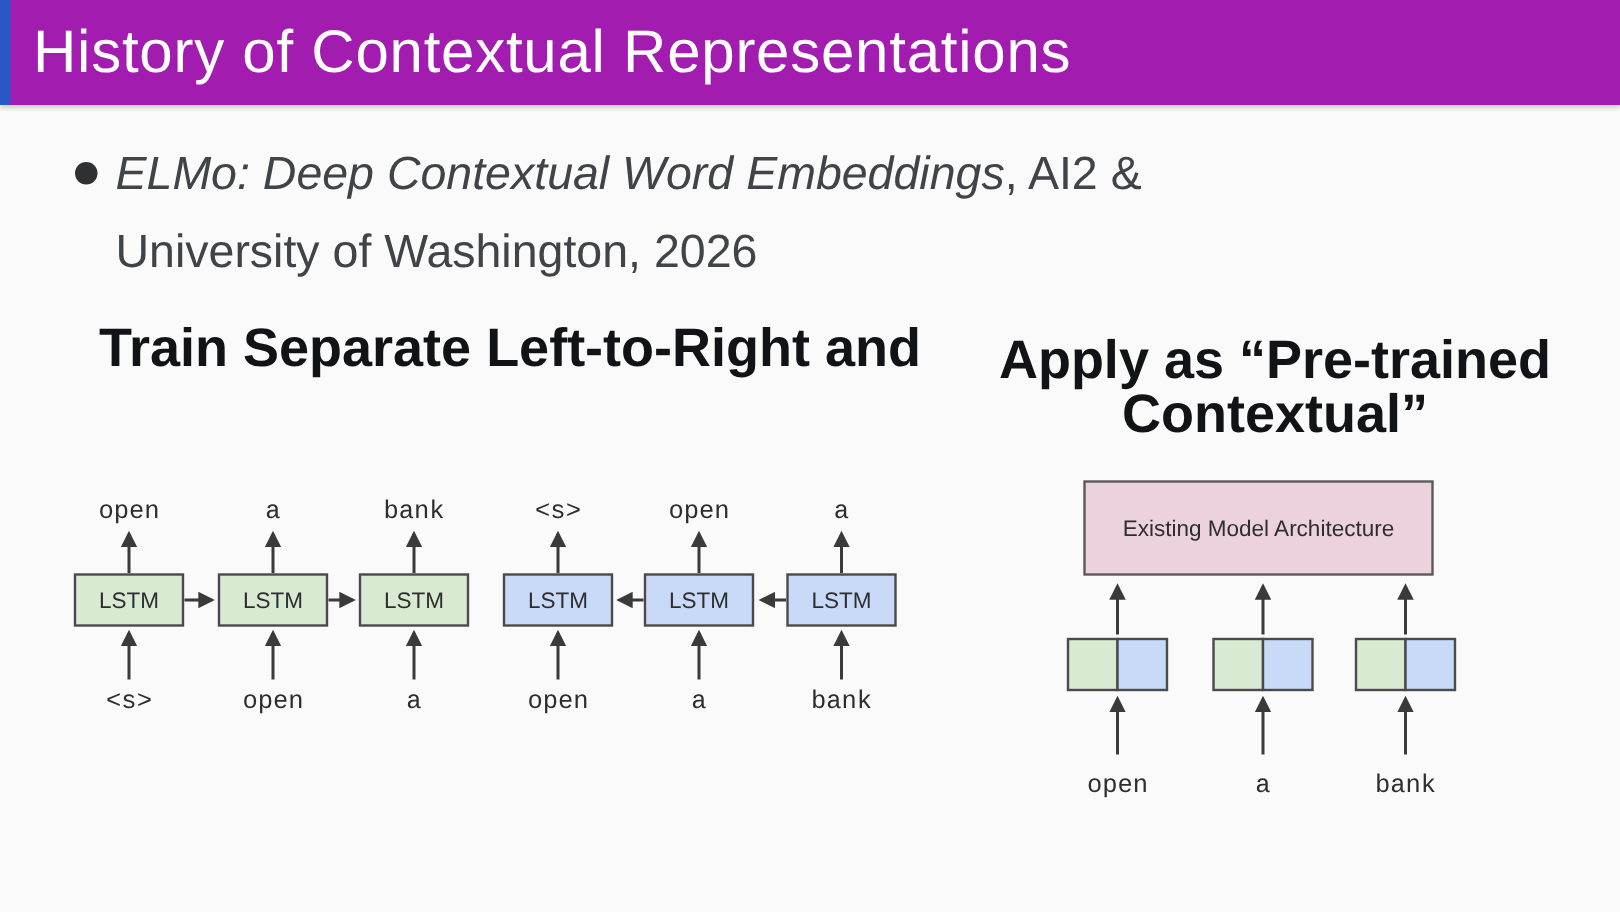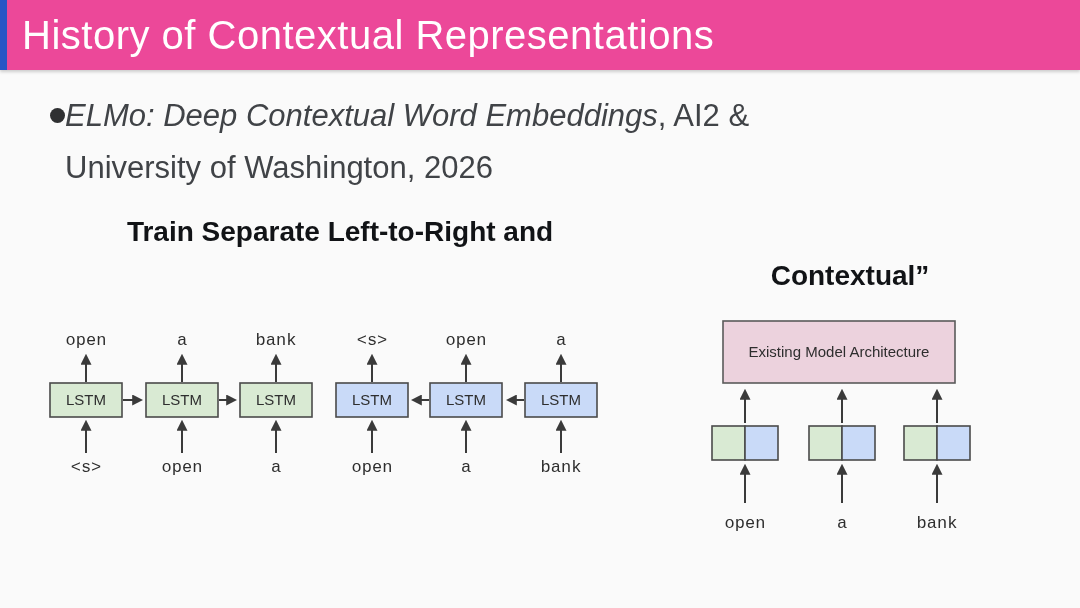--- a/index.html
+++ b/index.html
@@ -9,59 +9,59 @@
 
   
   .titlebar { position:absolute; top:0; left:0; width:1080px; height:70px;
     display:flex; align-items:center; box-shadow:0 2px 3px rgba(0,0,0,.18); }
   .titlebar h1 { color:#ffffff; font-size:40px; font-weight:400; letter-spacing:.5px; padding-left:22px; }
   .accent { position:absolute; left:0; top:0; width:7px; height:70px; }
 
   
   .bullet-row { position:absolute; top:90px; left:50px; display:flex; }
   .dot { width:15px; height:15px; border-radius:50%; background:#2f3032; margin-top:18px; flex:0 0 15px; }
-  .bullet-text { margin-left:0; font-size:31px; line-height:52px; color:#404347; font-weight:400; }
+  .bullet-text { margin-left:12px; font-size:31px; line-height:52px; color:#404347; font-weight:400; }
   .bullet-text em { font-style:italic; }
 
   
-  .col-heading { position:absolute; text-align:center; font-weight:700; color:#111316; font-size:28px; line-height:36px; }
+  .col-heading { position:absolute; text-align:center; font-weight:700; color:#111316; font-size:36px; line-height:36px; }
   .heading-left { left:40px; top:214px; width:600px; }
   .heading-right { left:660px; top:222px; width:380px; }
 
   
   .diagram-left { position:absolute; left:20px; top:315px; }
   .diagram-right { position:absolute; left:690px; top:308px; }
 
   svg text.word { font-family:"Liberation Mono","DejaVu Sans Mono",monospace; font-size:17px; fill:#2e2e2e; }
   svg text.boxlabel { font-family:"Liberation Sans",sans-serif; font-size:15px; fill:#2e2e2e; }
   svg line.arrow { stroke:#3a3a3a; stroke-width:2; }
   svg rect.cell { stroke:#4a4a4a; stroke-width:1.6; }
   svg rect.bigbox { stroke:#5a5a5a; stroke-width:1.6; }
 </style>
 </head>
 <body>
 
 <div class="slide">
 
-  <header class="titlebar" style="background:#ec4899">
+  <header class="titlebar" style="background:#a21caf">
     <div class="accent" style="background:#2a55c5"></div>
     <h1>History of Contextual Representations</h1>
   </header>
 
   <div class="bullet-row">
     <span class="dot"></span>
     <p class="bullet-text"><em>ELMo: Deep Contextual Word Embeddings</em><span>, AI2 &amp;</span><br><span>University of Washington, 2026</span></p>
   </div>
 
   <div class="col-heading heading-left">
     <span>Train Separate Left-to-Right and</span><br>
   </div>
 
   <div class="col-heading heading-right">
-    <br>
+    <span>Apply as “Pre-trained</span><br>
     <span>Contextual”</span>
   </div>
 
   <svg class="diagram-left" width="600" height="162" viewBox="0 0 600 162">
     <defs>
       <marker id="arr" viewBox="0 0 10 10" refX="8" refY="5" markerWidth="5.5" markerHeight="5.5" orient="auto-start-reverse">
         <path d="M0,0 L10,5 L0,10 z" fill="#3a3a3a"></path>
       </marker>
     </defs>
 

